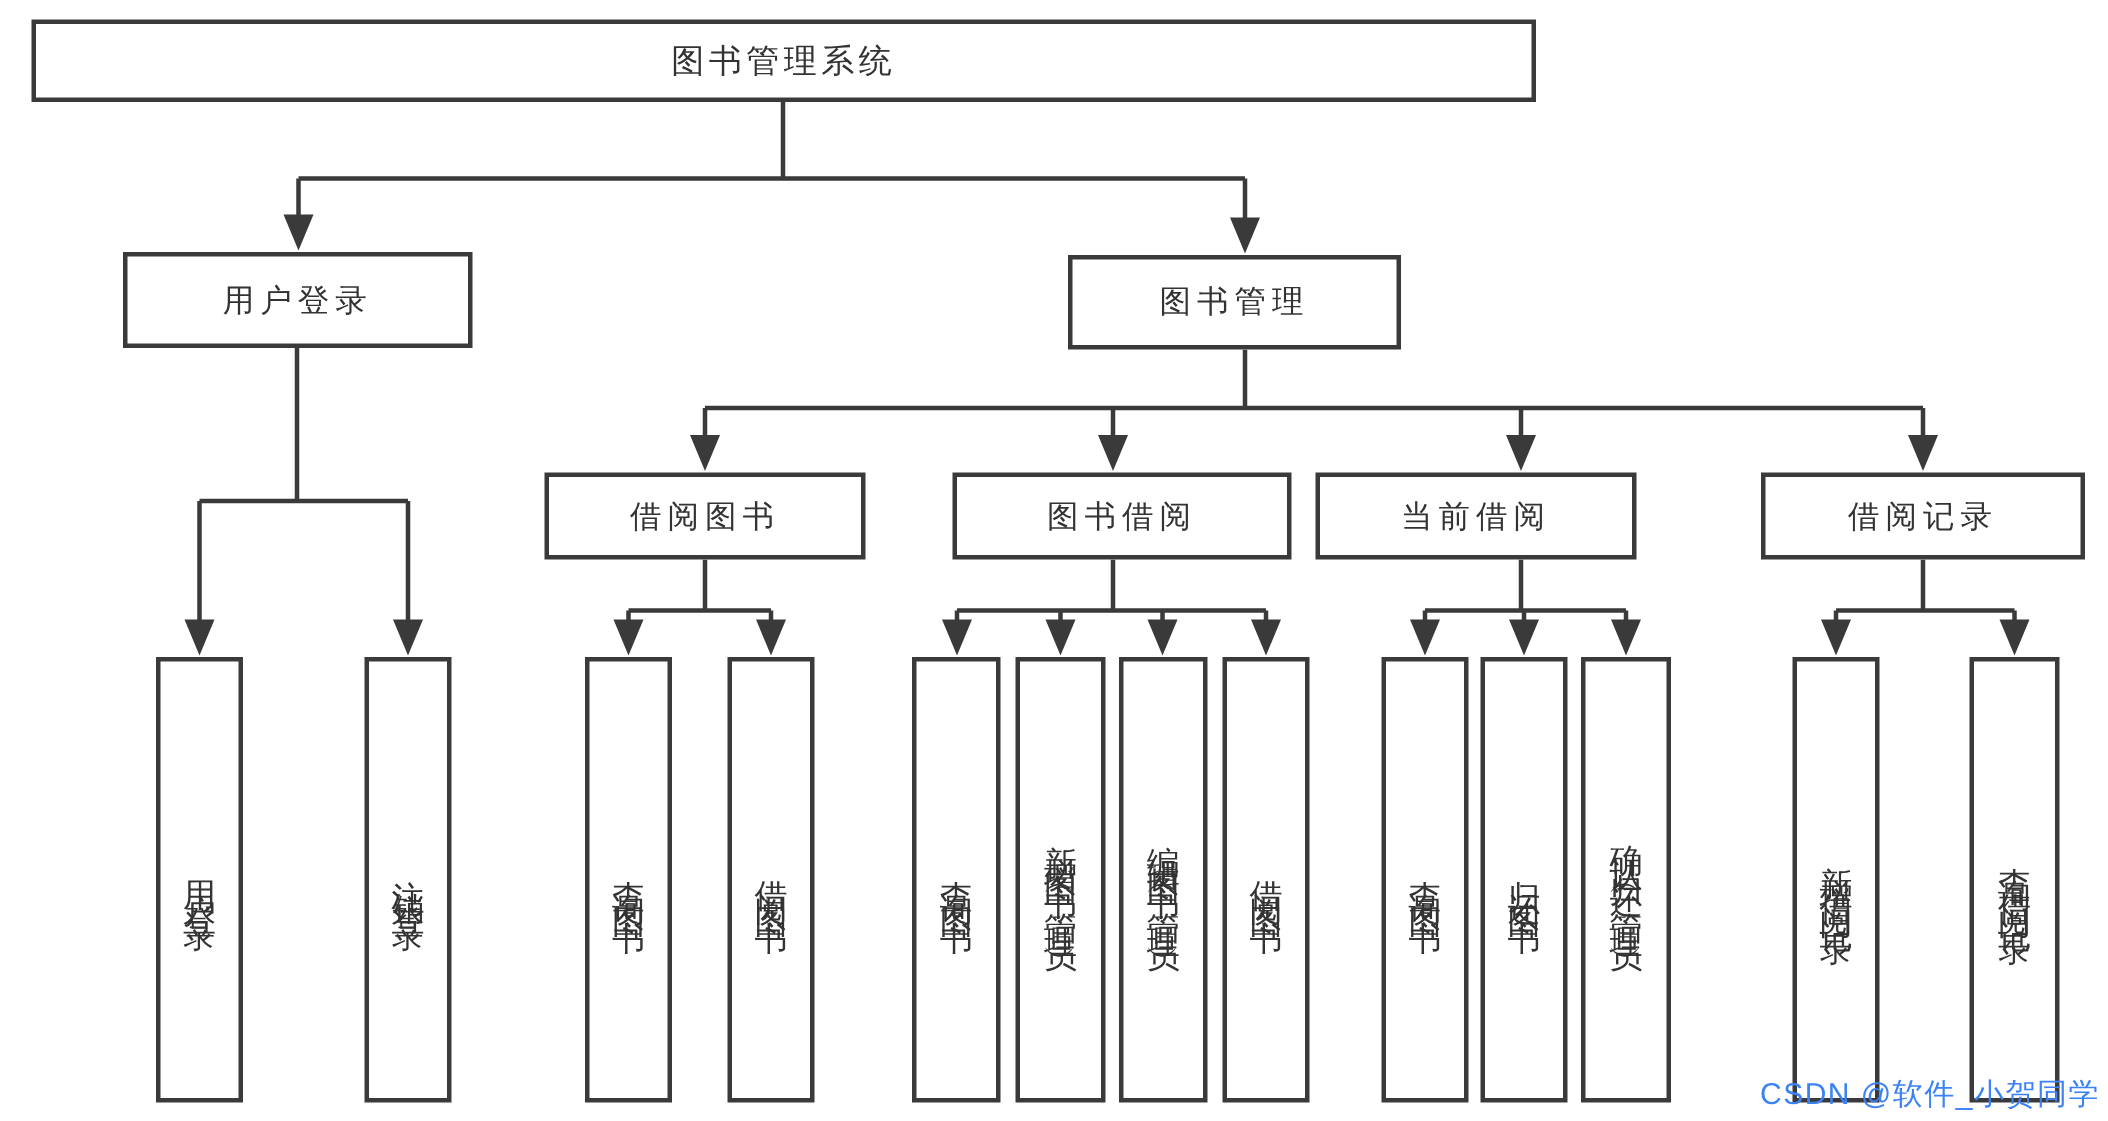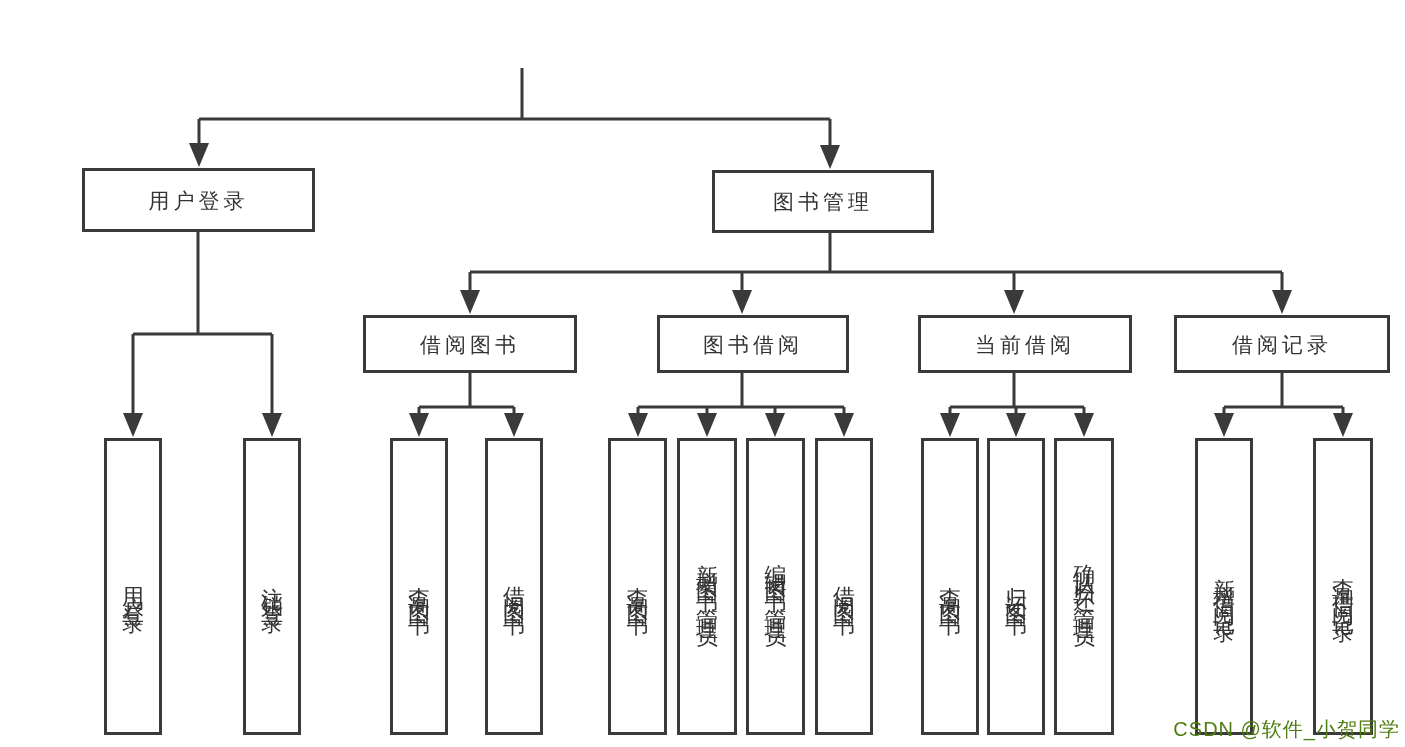--- a/index.html
+++ b/index.html
@@ -15,21 +15,21 @@
     color:#333333;z-index:2;
   }
   .h{font-size:21px;letter-spacing:4px;line-height:1;white-space:nowrap;}
   .title{font-size:22px;letter-spacing:3px;}
   .v{
     writing-mode:vertical-rl;text-orientation:mixed;
     font-size:22px;letter-spacing:9px;line-height:1;
   }
   .watermark{
     position:absolute;right:5px;bottom:4px;z-index:3;
-    font-size:20px;color:#4d7c0f;letter-spacing:1px;white-space:nowrap;
+    font-size:20px;color:#3b82f6;letter-spacing:1px;white-space:nowrap;
   }
 </style>
 </head>
 <body>
 
 <div id="canvas">
 
   <svg class="wires" width="1405" height="747" viewBox="0 0 1405 747">
     <path fill="none" stroke="#3a3a3a" stroke-width="3" d="M522 68 L522 119
              M199 119 L830 119
@@ -78,27 +78,28 @@
              M697 413 L717 413 L707 437 Z
              M765 413 L785 413 L775 437 Z
              M834 413 L854 413 L844 437 Z
              M940 413 L960 413 L950 437 Z
              M1006 413 L1026 413 L1016 437 Z
              M1074 413 L1094 413 L1084 437 Z
              M1214 413 L1234 413 L1224 437 Z
              M1333 413 L1353 413 L1343 437 Z"></path>
   </svg>
 
+  <div class="node h title" style="left:21px;top:13px;width:1003px;height:55px;">图书管理系统</div>
 
   <div class="node h" style="left:82px;top:168px;width:233px;height:64px;">用户登录</div>
   <div class="node h" style="left:712px;top:170px;width:222px;height:63px;">图书管理</div>
 
   <div class="node h" style="left:363px;top:315px;width:214px;height:58px;">借阅图书</div>
-  <div class="node h" style="left:635px;top:315px;width:192px;height:58px;margin-left:22px;">图书借阅</div>
-  <div class="node h" style="left:918px;top:315px;width:214px;height:58px;">当前借阅</div>
+  <div class="node h" style="left:635px;top:315px;width:226px;height:58px;">图书借阅</div>
+  <div class="node h" style="left:877px;top:315px;width:214px;height:58px;">当前借阅</div>
   <div class="node h" style="left:1174px;top:315px;width:216px;height:58px;">借阅记录</div>
 
   <div class="node v" style="left:104px;top:438px;width:58px;height:297px;">用户登录</div>
   <div class="node v" style="left:243px;top:438px;width:58px;height:297px;">注销登录</div>
 
   <div class="node v" style="left:390px;top:438px;width:58px;height:297px;">查询图书</div>
   <div class="node v" style="left:485px;top:438px;width:58px;height:297px;">借阅图书</div>
 
   <div class="node v" style="left:608px;top:438px;width:59px;height:297px;">查询图书</div>
   <div class="node v" style="left:677px;top:438px;width:60px;height:297px;">新增图书（管理员）</div>

